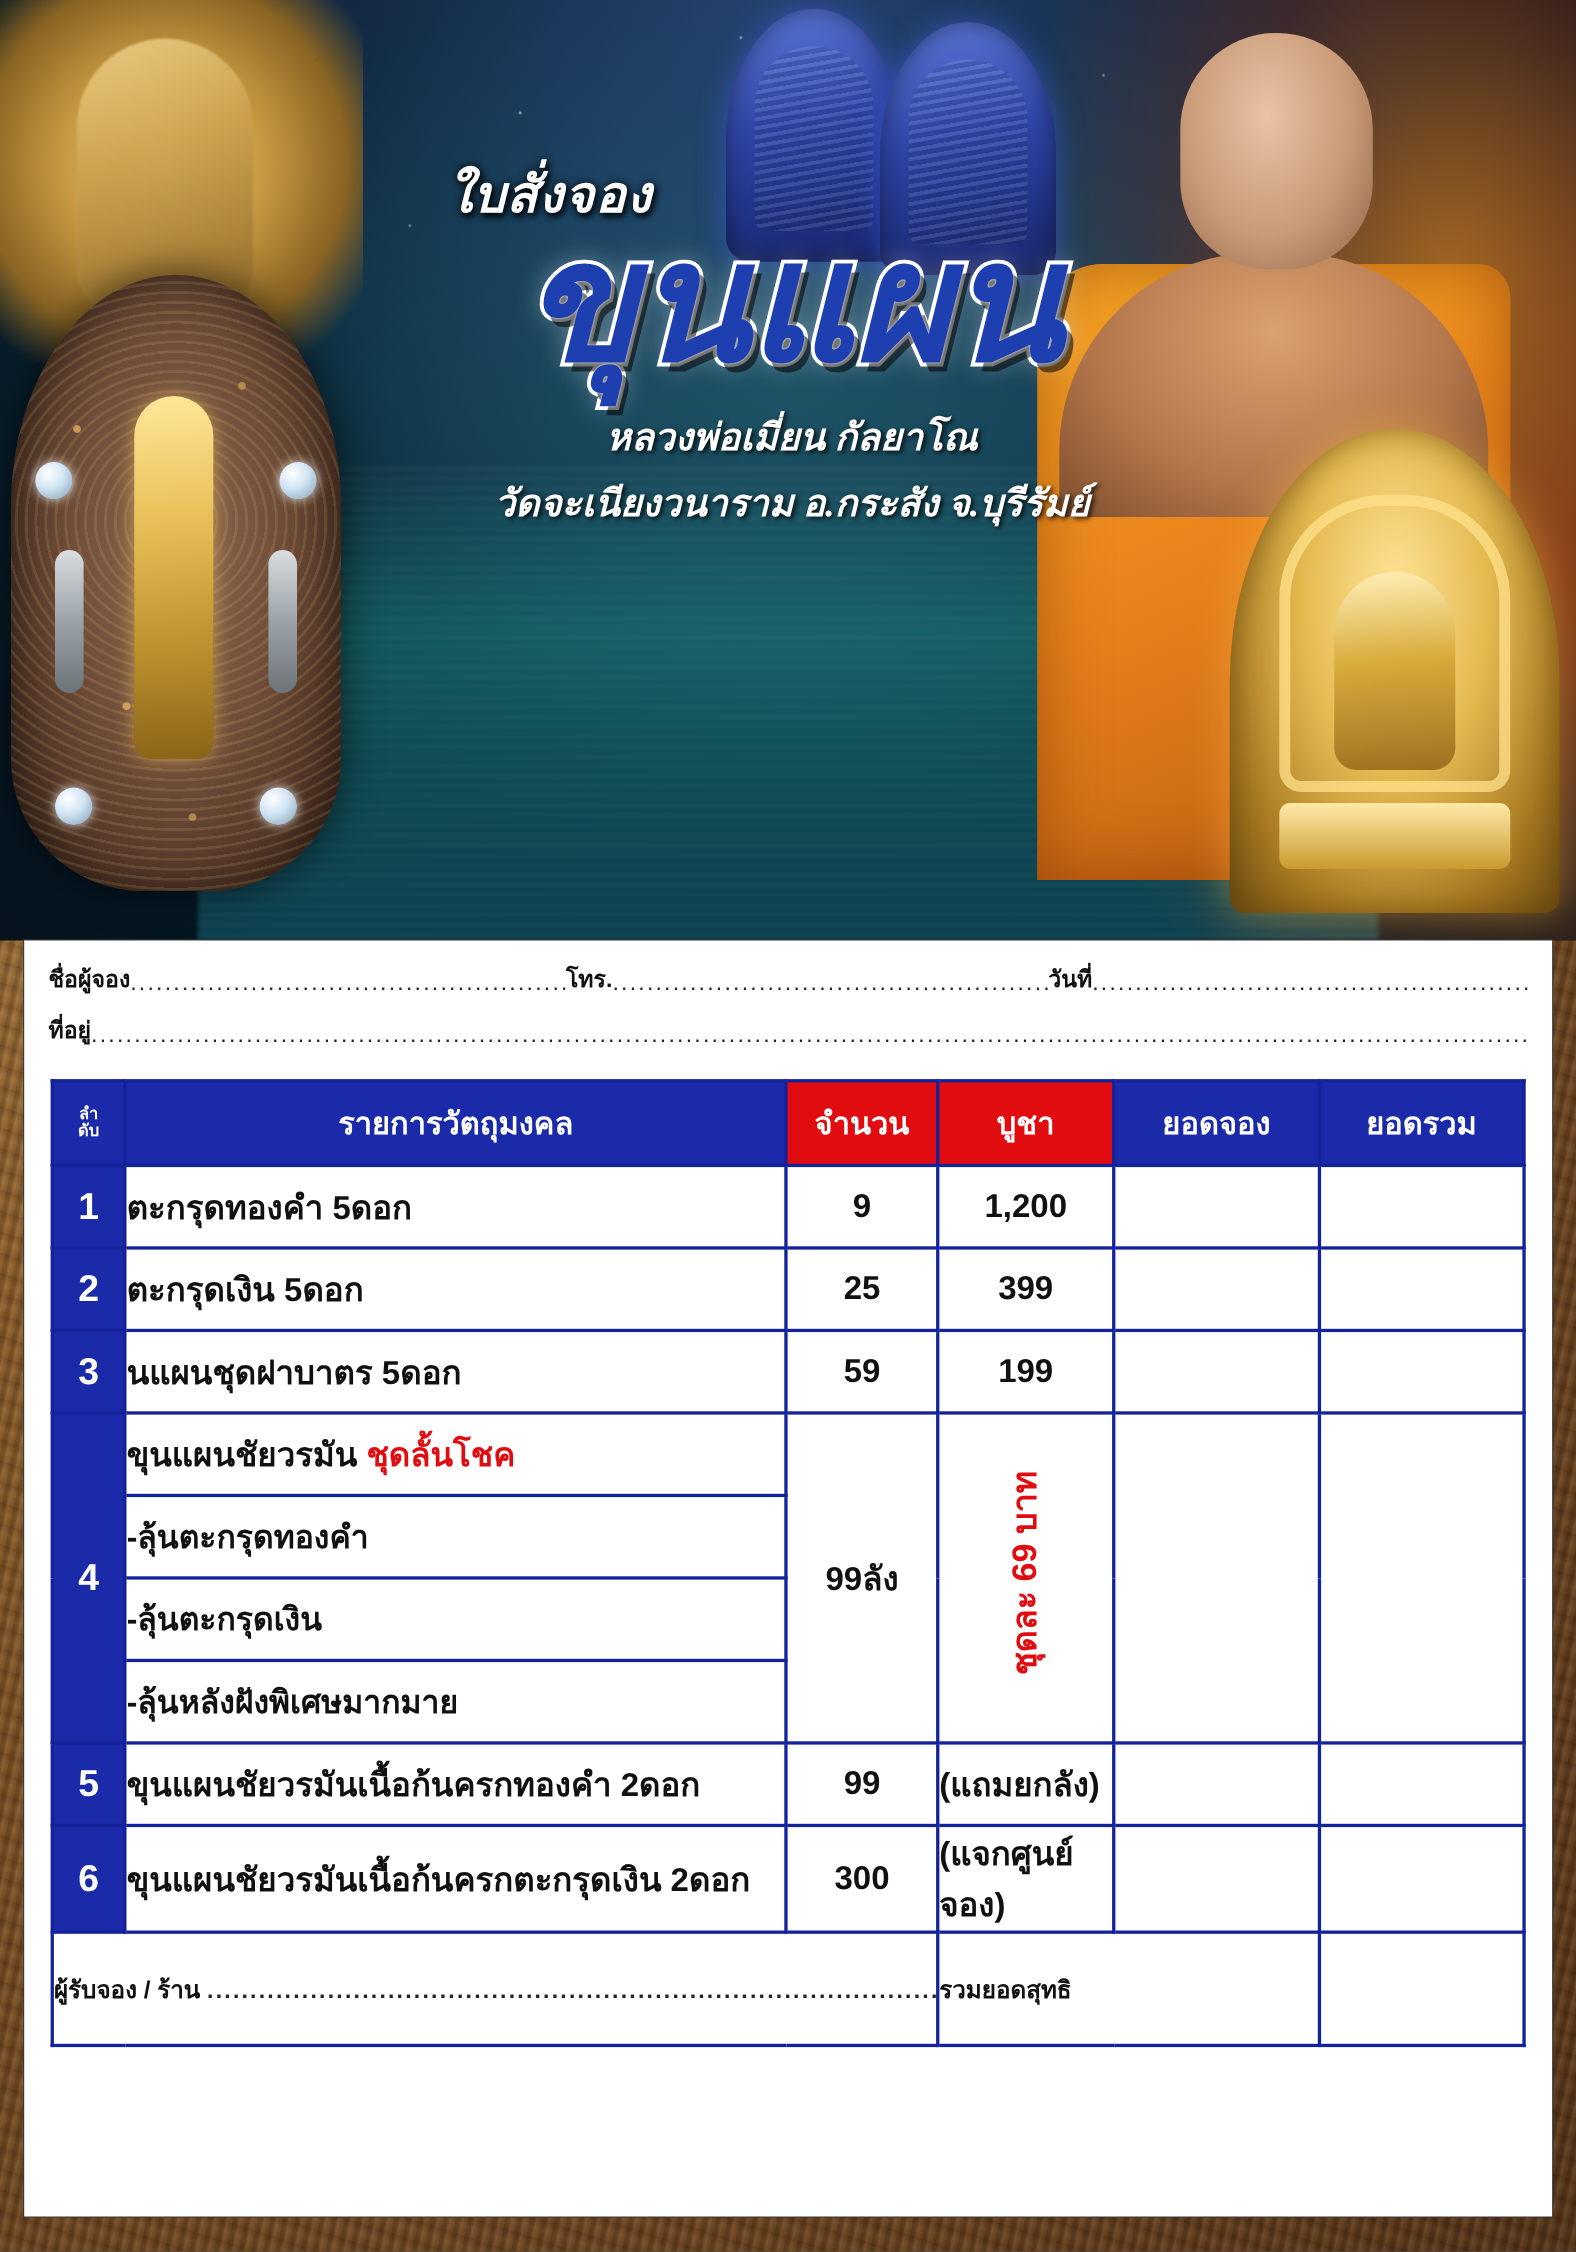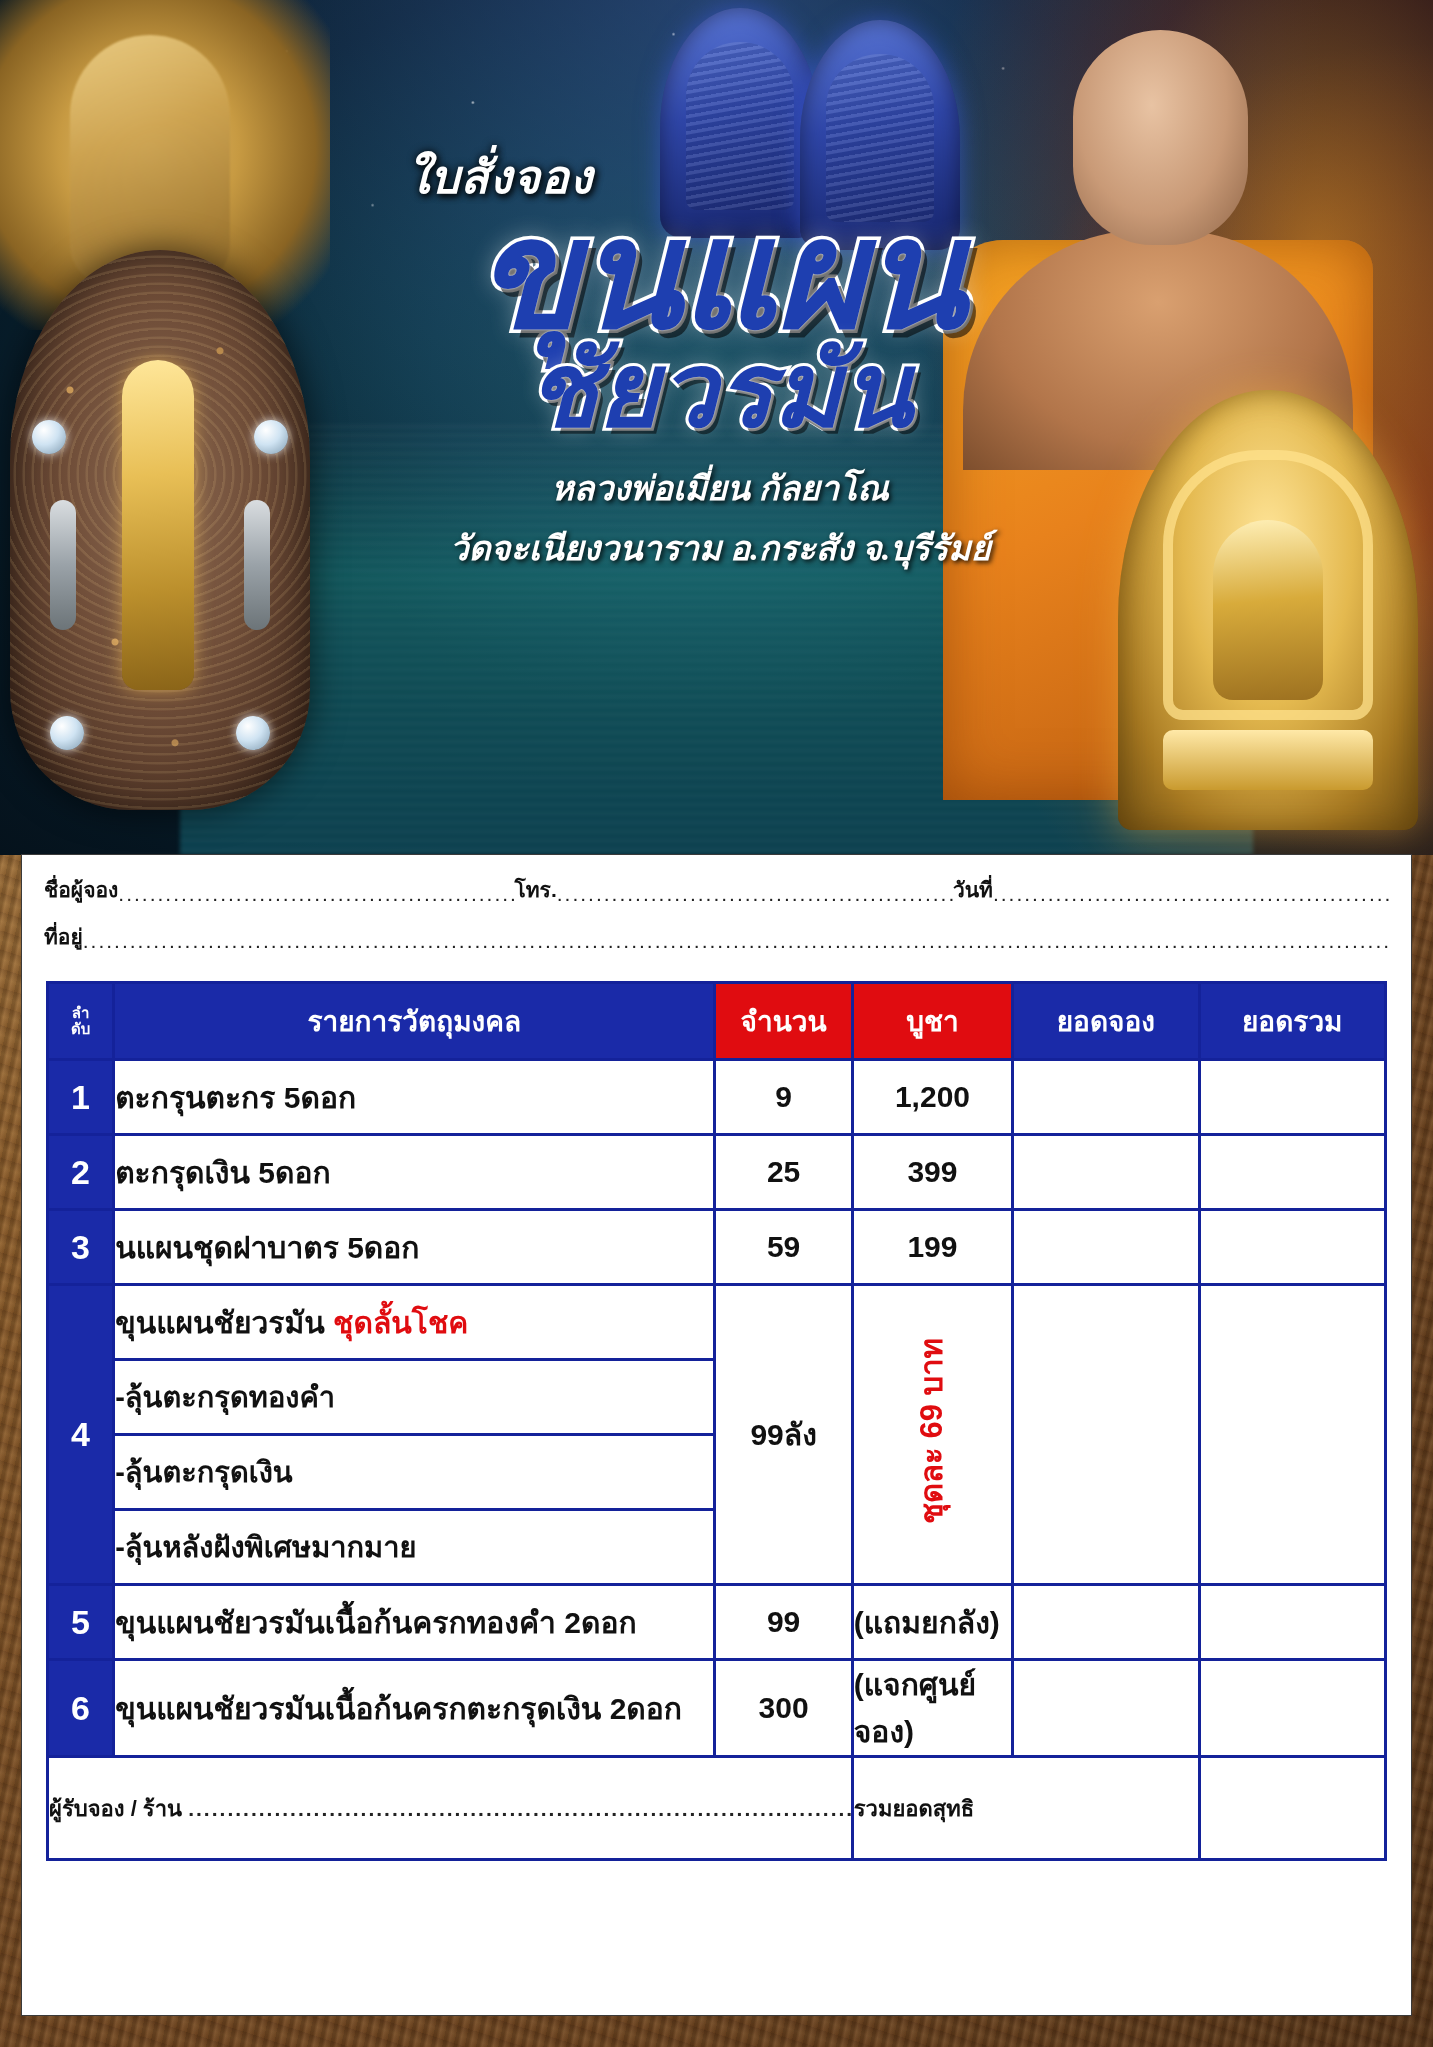--- a/index.html
+++ b/index.html
@@ -403,21 +403,20 @@
 
     <div class="amulet-right">
       <div class="halo"></div>
       <div class="body"></div>
       <div class="seat"></div>
     </div>
 
     <div class="title-block">
       <div class="pre-title">ใบสั่งจอง</div>
       <div class="main-title">ขุนแผน</div>
-      <div class="sub-title">ชัยวรมัน</div>
       <div class="monk-name">หลวงพ่อเมี่ยน กัลยาโณ</div>
       <div class="temple-name">วัดจะเนียงวนาราม อ.กระสัง จ.บุรีรัมย์</div>
     </div>
   </div>
 
   <div class="sheet">
 
     <div class="customer-block">
       <div class="cust-row">
         <span class="cust-label">ชื่อผู้จอง</span>
@@ -452,21 +451,21 @@
           <th class="red">จำนวน</th>
           <th class="red">บูชา</th>
           <th>ยอดจอง</th>
           <th>ยอดรวม</th>
         </tr>
       </thead>
       <tbody>
 
         <tr>
           <td class="no-cell">1</td>
-          <td class="desc-cell">ตะกรุนตะกร 5ดอก</td>
+          <td class="desc-cell">ตะกรุดทองคำ 5ดอก</td>
           <td class="qty-cell">9</td>
           <td class="price-cell">1,200</td>
           <td></td>
           <td></td>
         </tr>
 
         <tr>
           <td class="no-cell">2</td>
           <td class="desc-cell">ตะกรุดเงิน 5ดอก</td>
           <td class="qty-cell">25</td>

